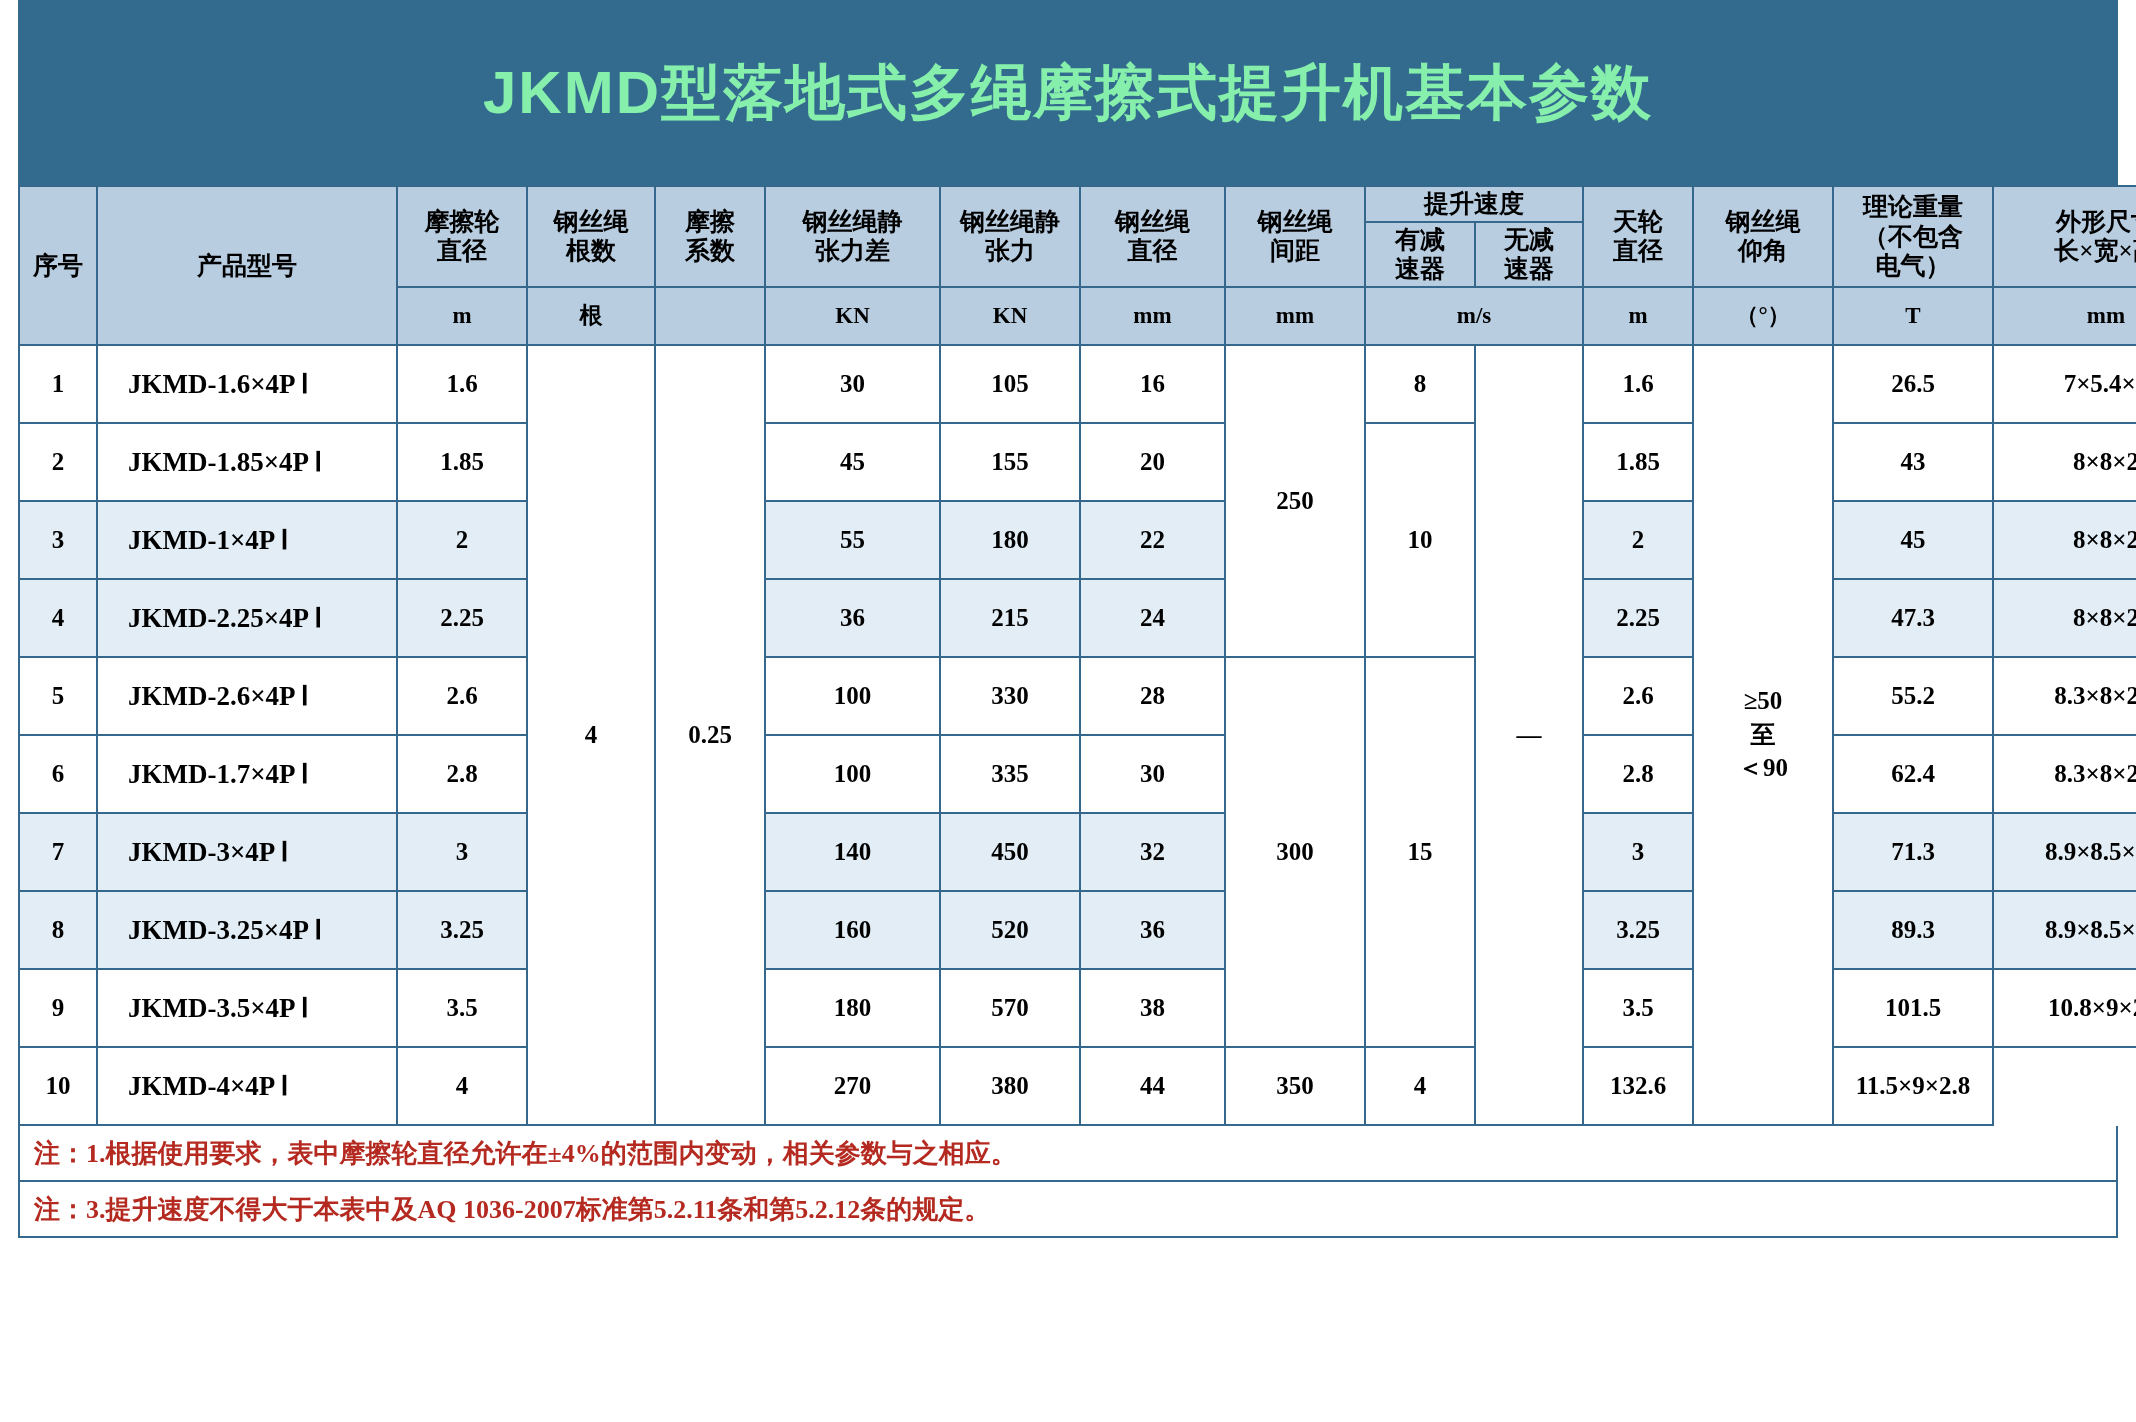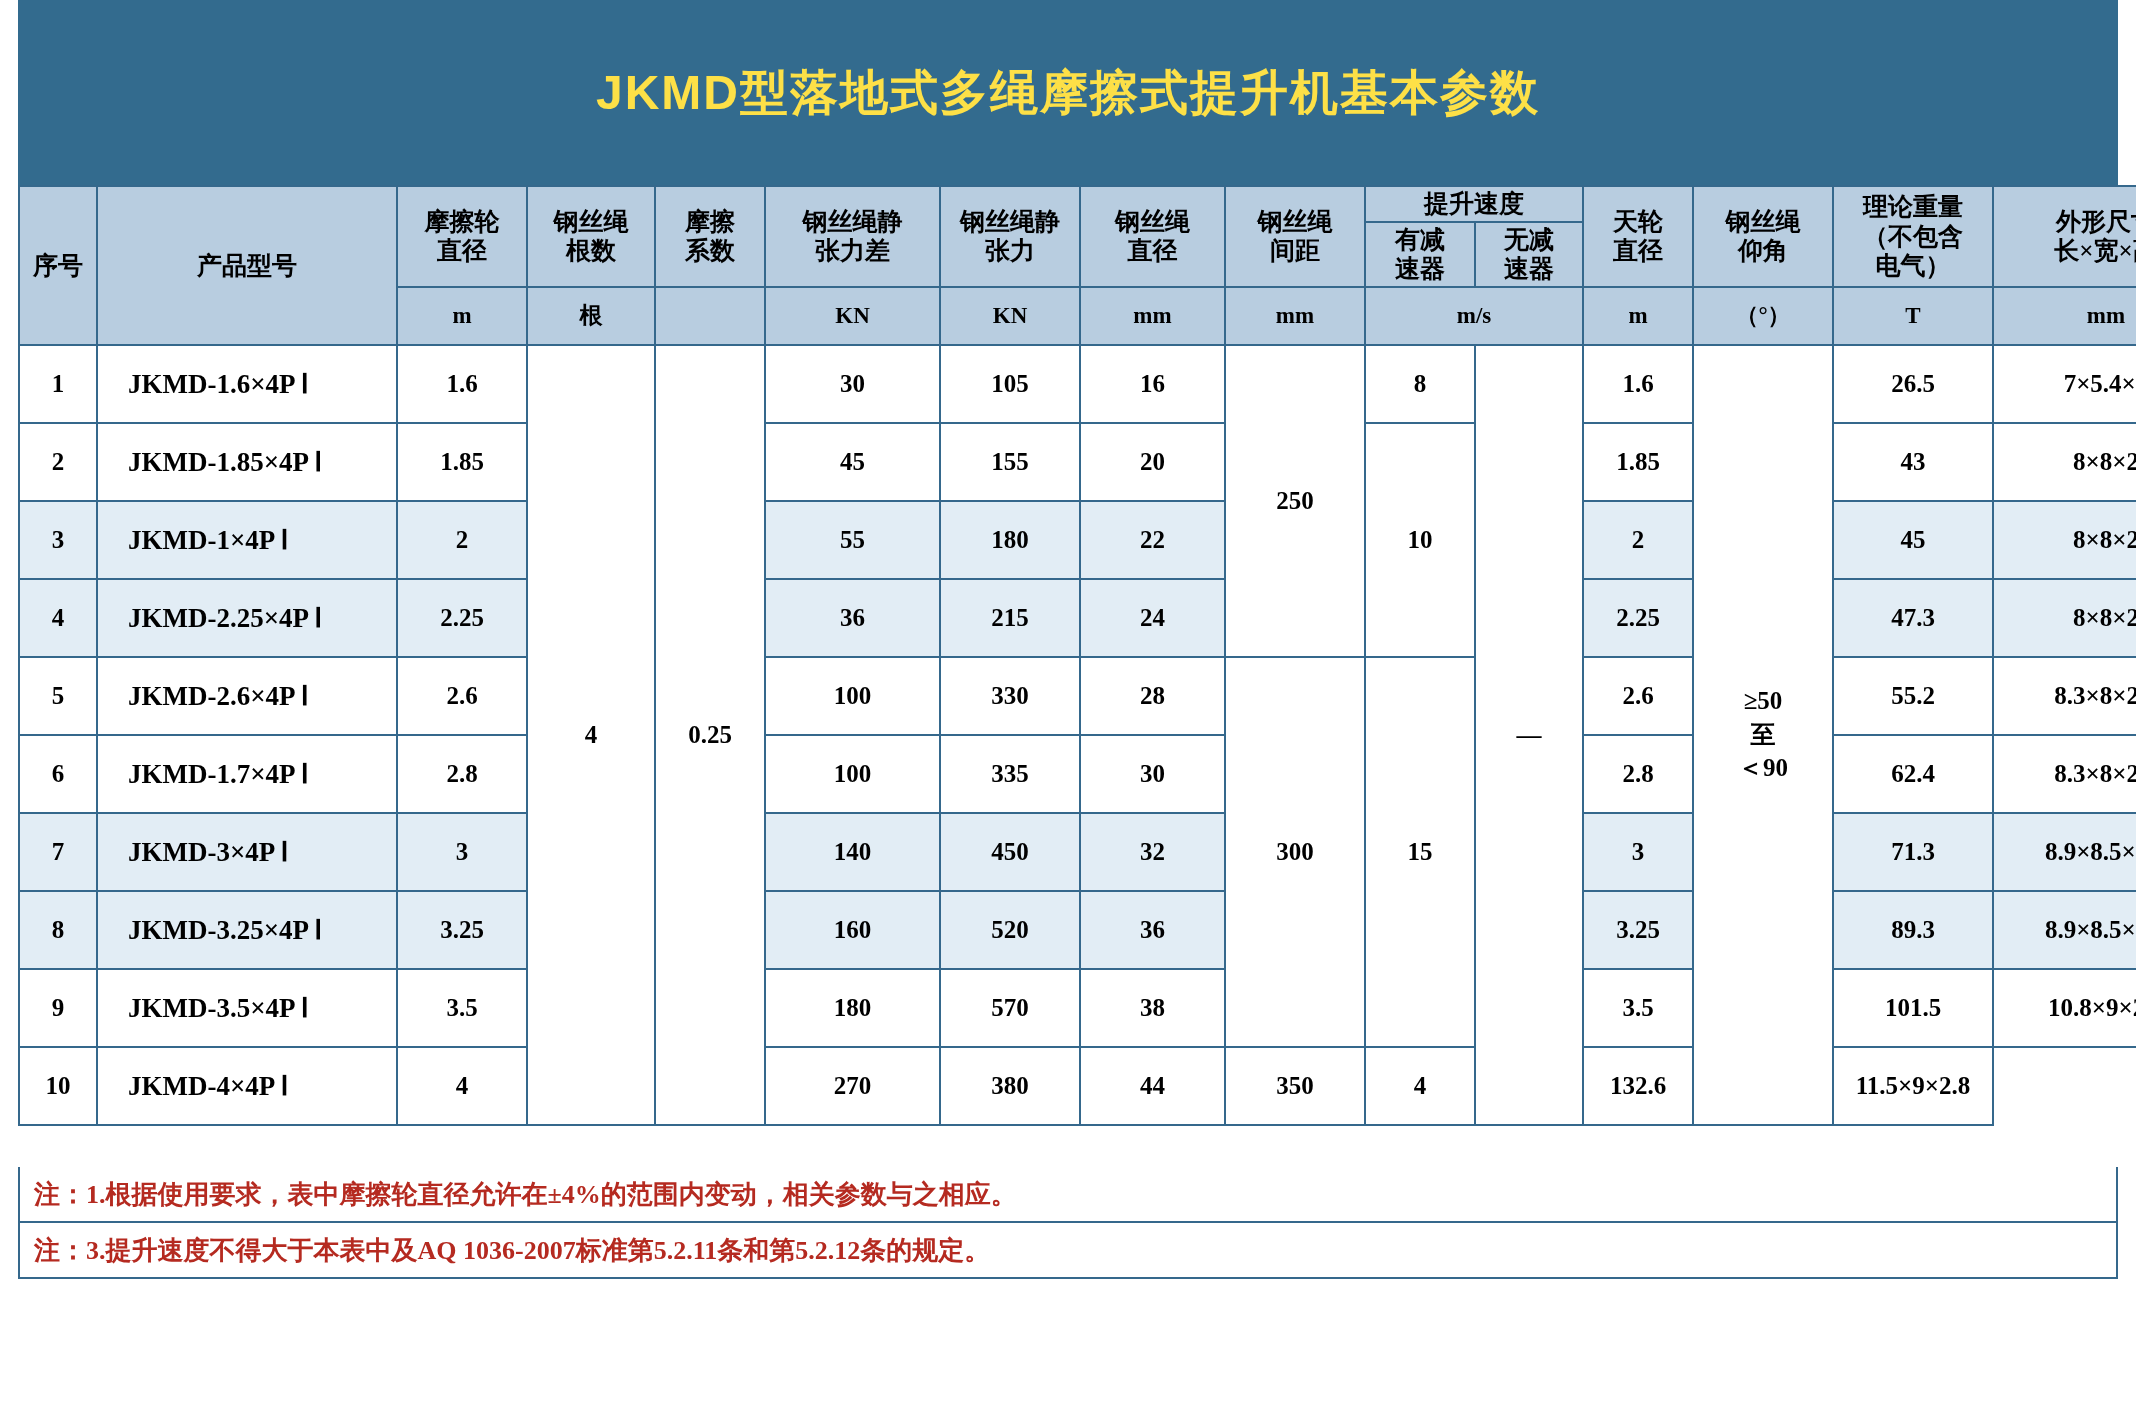--- a/index.html
+++ b/index.html
@@ -14,23 +14,23 @@
   }
   .page {
     position: relative;
     width: 2136px;
     height: 1422px;
     background: #ffffff;
     box-sizing: border-box;
   }
   .title-bar {
     background: #336b8e;
-    color: #fde047;
+    color: #86efac;
     text-align: center;
-    font-size: 48px;
+    font-size: 60px;
     font-weight: bold;
     letter-spacing: 2px;
     height: 185px;
     line-height: 185px;
     margin: 0 18px;
     box-sizing: border-box;
   }
   table.main {
     border-collapse: collapse;
     width: calc(100% - 36px);
@@ -82,21 +82,20 @@
     font-weight: bold;
     padding: 10px 14px 10px 14px;
     font-family: "Liberation Serif", serif;
     background: #ffffff;
     box-sizing: border-box;
     height: 56px;
     line-height: 36px;
   }
   .note-row:first-child {
     border-top: none;
-    margin-top: 41px;
   }
   .hdr-sub {
     font-size: 23px;
   }
 </style>
 </head>
 <body>
 
 <div class="page">
 

